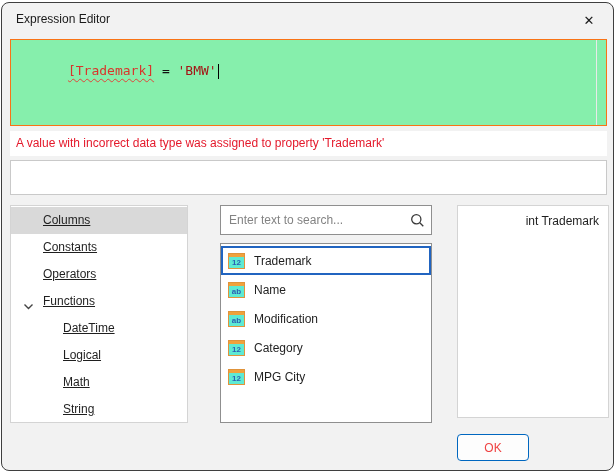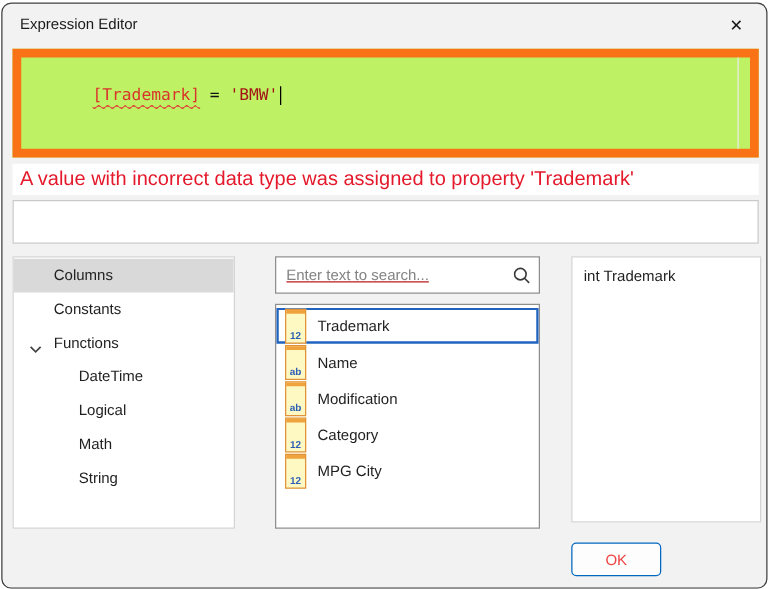--- a/index.html
+++ b/index.html
@@ -13,69 +13,69 @@
 
   
   .titlebar { position:absolute; left:0; top:0; width:100%; height:32px; }
   .title { position:absolute; left:14px; top:9px; font-size:12px; color:#1a1a1a; }
   .close-btn { position:absolute; top:4px; right:6px; width:36px; height:26px;
     border:none; background:transparent; font-size:13px; color:#1a1a1a; cursor:default;
     font-family:inherit; }
 
   
   .expr-box { position:absolute; left:8px; top:36px; width:597px; height:87px;
-    background:#bef264; border:7px solid #f97316; padding:8px 10px;
+    background:#86efac; border:1px solid #f97316; padding:8px 10px;
     font-family:"DejaVu Sans Mono", monospace; font-size:13px; white-space:pre;
     cursor:text; }
   .expr-scroll { position:absolute; right:9px; top:0; width:1px; height:100%; background:#e9e9e9; }
   .tok-err { color:#d9342b; text-decoration: underline wavy #e0453a 1px; text-underline-offset:3px; }
   .tok-op  { color:#111111; }
   .tok-str { color:#a31515; }
   .caret { display:inline-block; width:1px; height:15px; background:#000; vertical-align:middle; margin-left:1px; }
 
   
   .error-msg { position:absolute; left:8px; top:128px; width:597px; height:25px;
-    background:#ffffff; color:#e4192b; font-size:16px; line-height:25px; padding-left:6px;
+    background:#ffffff; color:#e4192b; font-size:12px; line-height:25px; padding-left:6px;
     overflow:hidden; }
   .desc-box { position:absolute; left:8px; top:157px; width:597px; height:35px;
     background:#ffffff; border:1px solid #c9c9c9; }
 
   
   .cat-panel { position:absolute; left:8px; top:202px; width:178px; height:218px;
     background:#ffffff; border:1px solid #d4d4d4; padding-top:1px; overflow:hidden; }
   .cat-item { height:27px; line-height:27px; padding-left:32px; font-size:12px;
-    color:#1f1f1f; position:relative; cursor:default; white-space:nowrap; }
+    color:#1f1f1f; position:relative; cursor:default; white-space:nowrap;text-decoration:underline; }
   .cat-item.selected { background:#d9d9d9; }
   .cat-item.sub { padding-left:52px; }
   .chev { position:absolute; left:11px; top:8px; width:13px; height:13px; }
 
   
   .search-box { position:absolute; left:218px; top:202px; width:212px; height:30px;
     background:#ffffff; border:1px solid #8f8f8f; display:flex; align-items:center; }
   .search-input { flex:1; border:none; outline:none; font-size:12px; padding-left:8px;
-    color:#b91c1c; background:transparent; font-family:inherit; min-width:0;text-decoration:underline; }
+    color:#3b82f6; background:transparent; font-family:inherit; min-width:0; }
   .search-input::placeholder { color:#838383; }
   .search-icon { width:28px; display:flex; justify-content:center; align-items:center; }
 
   
   .fields-list { position:absolute; left:218px; top:240px; width:212px; height:180px;
     background:#ffffff; border:1px solid #8f8f8f; padding-top:2px; overflow:hidden; }
   .field-row { height:29px; display:flex; align-items:center; padding-left:7px;
     font-size:12px; color:#1f1f1f; cursor:default; }
   .field-row.selected { box-shadow: inset 0 0 0 2px #2164c0; }
-  .ficon { width:17px; height:28px; border:1px solid #e0933a; margin-right:9px;
-    position:relative; background:#fef9c3; font-size:8px; font-weight:bold; color:#2b5fb4;
+  .ficon { width:17px; height:16px; border:1px solid #e0933a; margin-right:9px;
+    position:relative; background:#5eead4; font-size:8px; font-weight:bold; color:#2b5fb4;
     display:flex; align-items:flex-end; justify-content:center; line-height:1;
     padding-bottom:1px; flex:0 0 auto; }
   .ficon::before { content:""; position:absolute; top:0; left:0; right:0; height:3px; background:#f0a23c; }
 
   
   .result-panel { position:absolute; left:455px; top:202px; width:152px; height:213px;
     background:#ffffff; border:1px solid #d4d4d4; padding:8px 9px; font-size:12px;
-    color:#1f1f1f; }
+    color:#1f1f1f;text-align:right; }
 
   
   .btn { position:absolute; top:431px; height:27px; background:#fdfdfd; border-radius:4px;
     font-size:12px; color:#ef4444; cursor:default; font-family:inherit; }
   .btn-ok { left:455px; width:72px; border:1px solid #0067c0; }
   .btn-cancel { left:536px; width:71px; border:1px solid #d2d2d2; }
 </style>
 </head>
 <body>
 
@@ -97,20 +97,23 @@
     <div class="error-msg">A value with incorrect data type was assigned to property 'Trademark'</div>
 
     <div class="desc-box"></div>
 
     <div class="cat-panel">
       <div class="cat-item selected">
         <span>Columns</span>
       </div>
       <div class="cat-item">
         <span>Constants</span>
+      </div>
+      <div class="cat-item">
+        <span>Operators</span>
       </div>
       <div class="cat-item">
         <span class="chev">
           <svg width="13" height="13" viewBox="0 0 13 13">
               <polyline points="2.5,4.5 6.5,8.5 10.5,4.5" fill="none" stroke="#444" stroke-width="1.4"></polyline>
             </svg>
         </span>
         <span>Functions</span>
       </div>
       <div class="cat-item sub">

